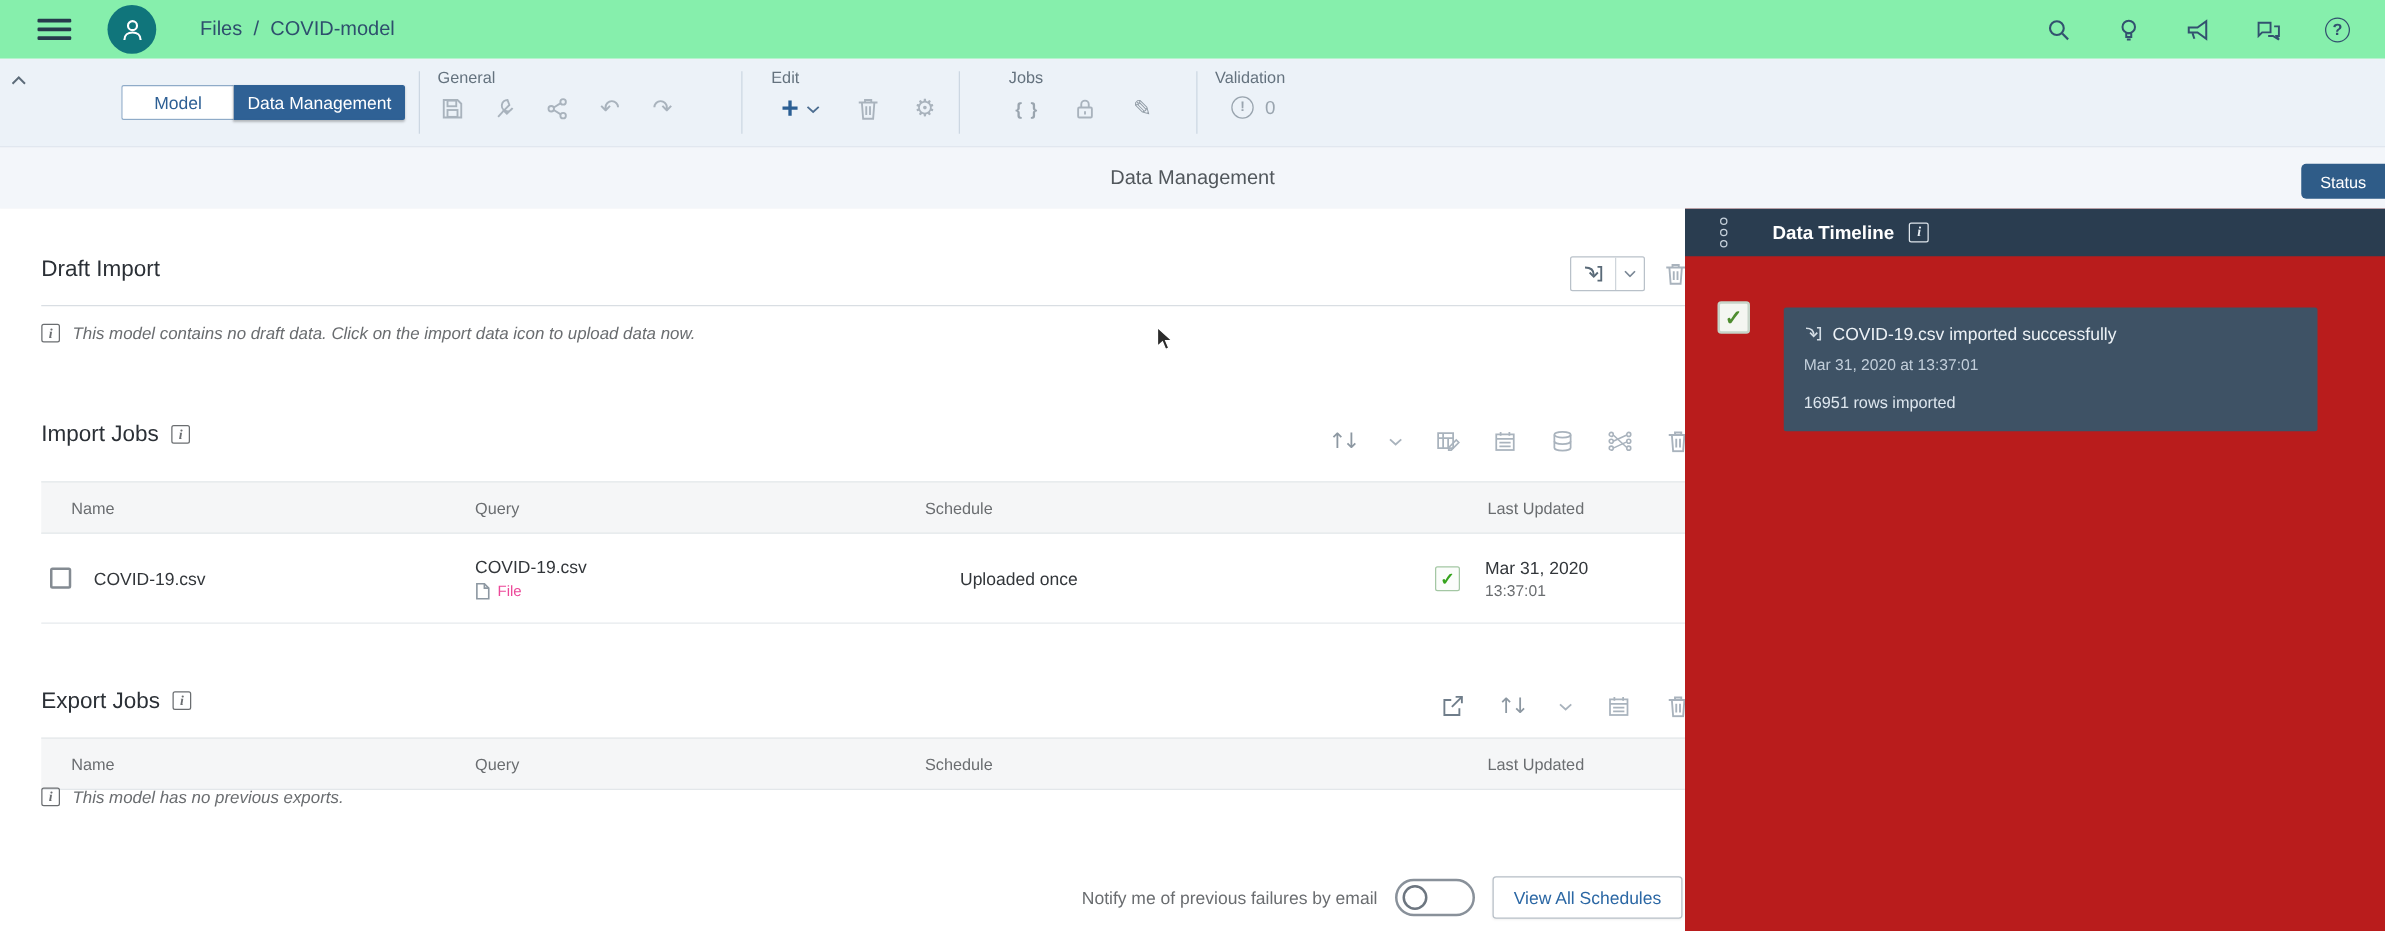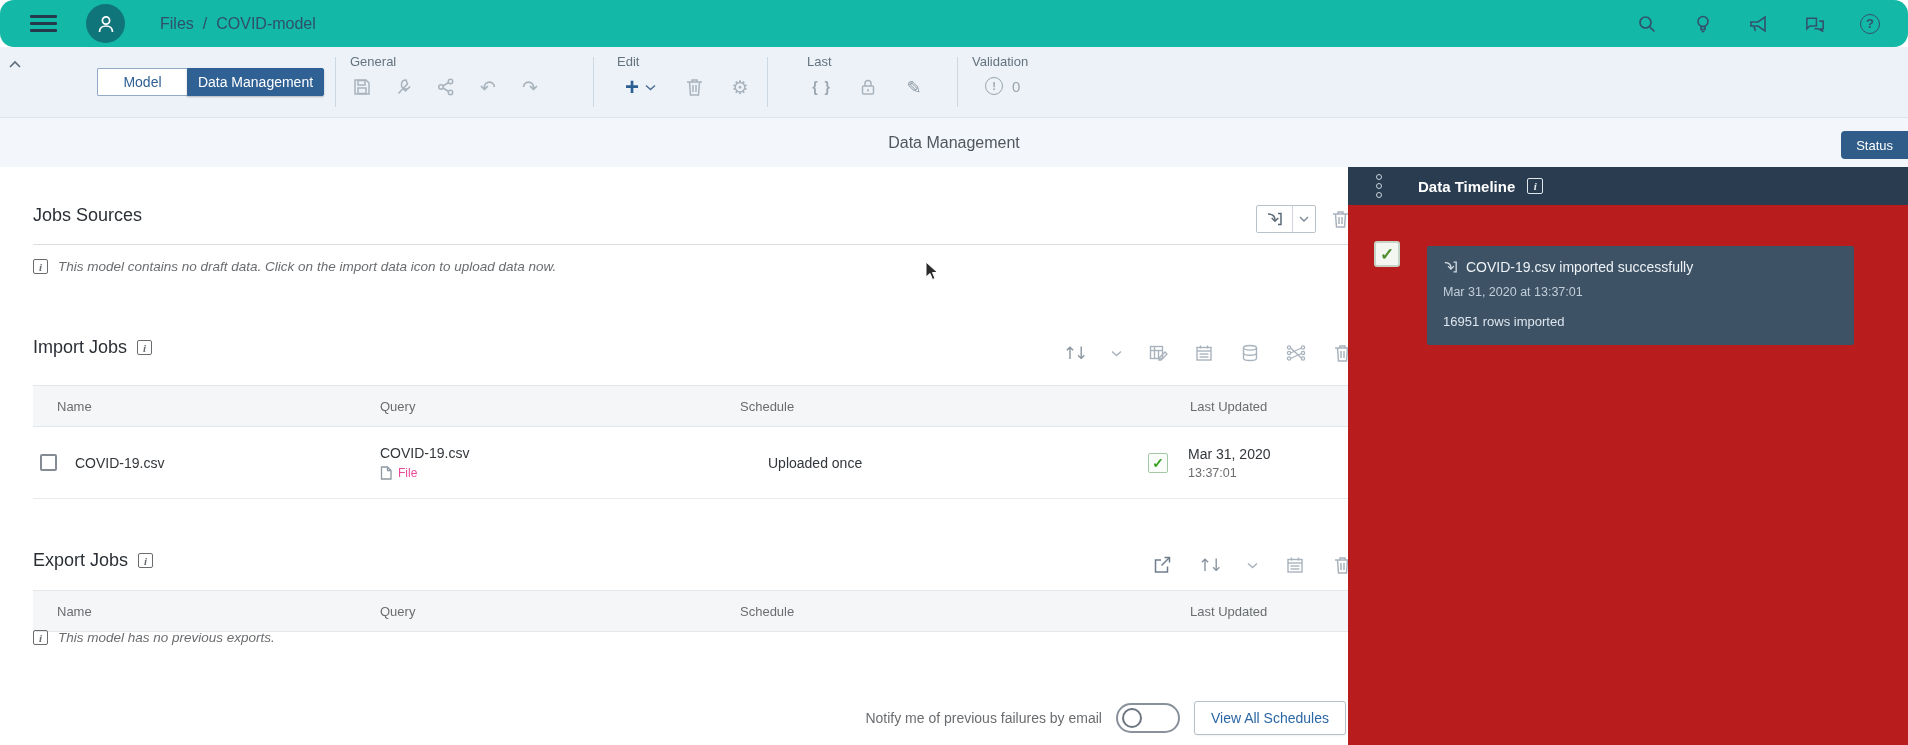--- a/index.html
+++ b/index.html
@@ -1,20 +1,20 @@
 <!DOCTYPE html>
 <html><head>
 <meta charset="utf-8">
 <style>
   * { margin:0; padding:0; box-sizing:border-box; }
   body { font-family:"Liberation Sans", sans-serif; background:#fff; }
   .app { position:relative; width:1908px; height:745px; overflow:hidden; background:#fff; }
 
   
-  .hdr { position:absolute; left:0; top:0; width:1908px; height:47px; background:#14b8a6;border-radius:14px; }
+  .hdr { position:absolute; left:0; top:0; width:1908px; height:47px; background:#86efac; }
   .burger { position:absolute; left:30px; top:15px; width:27px; height:17px; display:flex; flex-direction:column; justify-content:space-between; cursor:pointer; }
   .burger span { display:block; height:3px; background:#26394c; border-radius:1px; }
   .avatar { position:absolute; left:86px; top:4px; width:39px; height:39px; border-radius:50%; background:#10757b; display:flex; align-items:center; justify-content:center; }
   .crumbs { position:absolute; left:160px; top:0; height:47px; display:flex; align-items:center; gap:9px; font-size:16px; color:#2e4f6d; }
   .hdr-icons { position:absolute; right:28px; top:0; height:47px; display:flex; align-items:center; gap:34px; color:#32516f; }
   .hicon { width:22px; height:22px; display:flex; align-items:center; justify-content:center; cursor:pointer; }
   .qmark { width:20px; height:20px; border:1.6px solid #32516f; border-radius:50%; font-size:13px; font-weight:bold; display:flex; align-items:center; justify-content:center; }
 
   
   .tlb { position:absolute; left:0; top:47px; width:1908px; height:71px; background:#ecf2f8; border-bottom:1px solid #dde4ec; }
@@ -209,21 +209,21 @@
             <path d="M6 4 V2 h5 v2"></path>
             <path d="M3.5 4 l1 13 h8 l1-13"></path>
             <line x1="7" y1="7" x2="7" y2="14"></line>
             <line x1="10" y1="7" x2="10" y2="14"></line>
           </svg>
       </span>
       <span class="ticon gear-g" style="margin-left:26px">⚙</span>
     </div>
 
     <div class="vsep" style="left:767px"></div>
-    <span class="glabel" style="left:807px">Last</span>
+    <span class="glabel" style="left:807px">Jobs</span>
     <div class="grow" style="left:812px; gap:26px">
       <span class="ticon braces">{ }</span>
       <span class="ticon">
         <svg width="16" height="18" viewBox="0 0 16 18" fill="none" stroke="currentColor" stroke-width="1.5">
             <rect x="2.5" y="8" width="11" height="8" rx="1"></rect>
             <path d="M5 8 V5.5 a3 3 0 0 1 6 0 V8"></path>
             <line x1="8" y1="11" x2="8" y2="13.5"></line>
           </svg>
       </span>
       <span class="ticon pencil">✎</span>
@@ -238,21 +238,21 @@
   </div>
 
   <div class="titlebar">
     <div class="page-title">Data Management</div>
     <button class="status-btn">Status</button>
   </div>
 
   <div class="main">
 
     <h2 class="h2 draft-head">
-        <span>Jobs Sources</span>
+        <span>Draft Import</span>
       </h2>
     <div class="split-btn">
       <span class="split-main">
         <svg width="17" height="16" viewBox="0 0 17 16" fill="none" stroke="currentColor" stroke-width="1.5">
             <path d="M2 3 q7 0 7 6"></path>
             <polyline points="5.7,7 9,10.3 12.3,7"></polyline>
             <polyline points="12 2.5 15 2.5 15 13.5 12 13.5"></polyline>
           </svg>
       </span>
       <span class="split-arrow">

